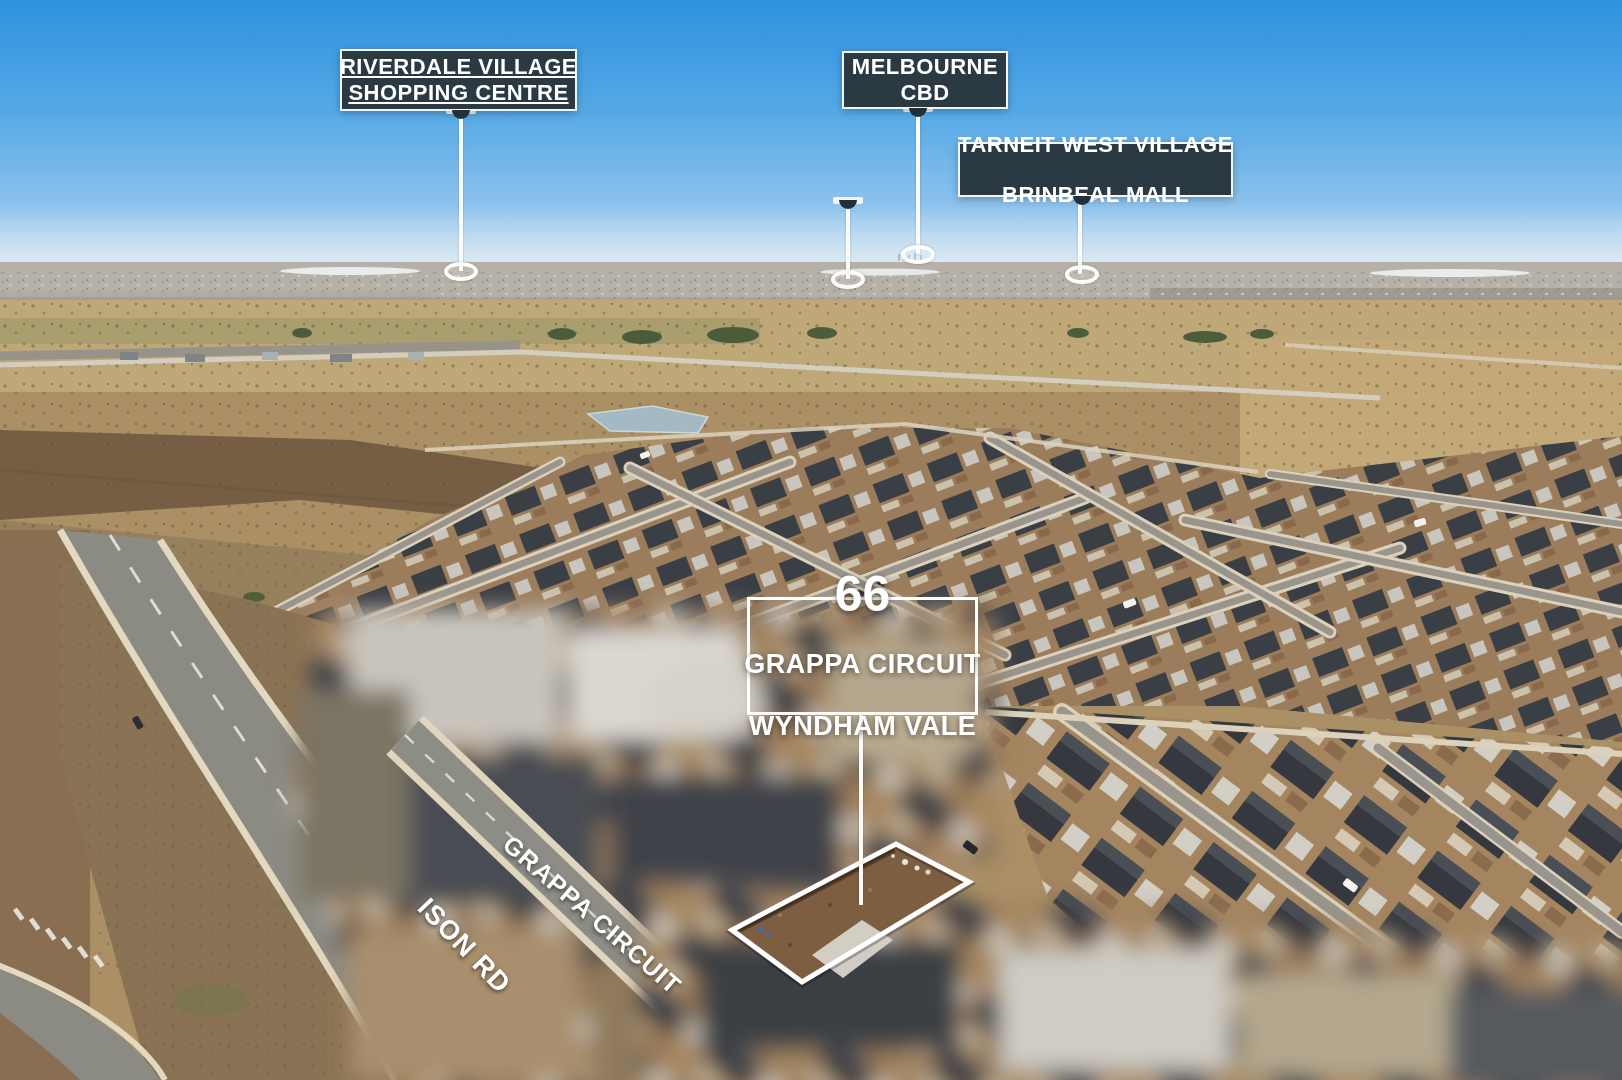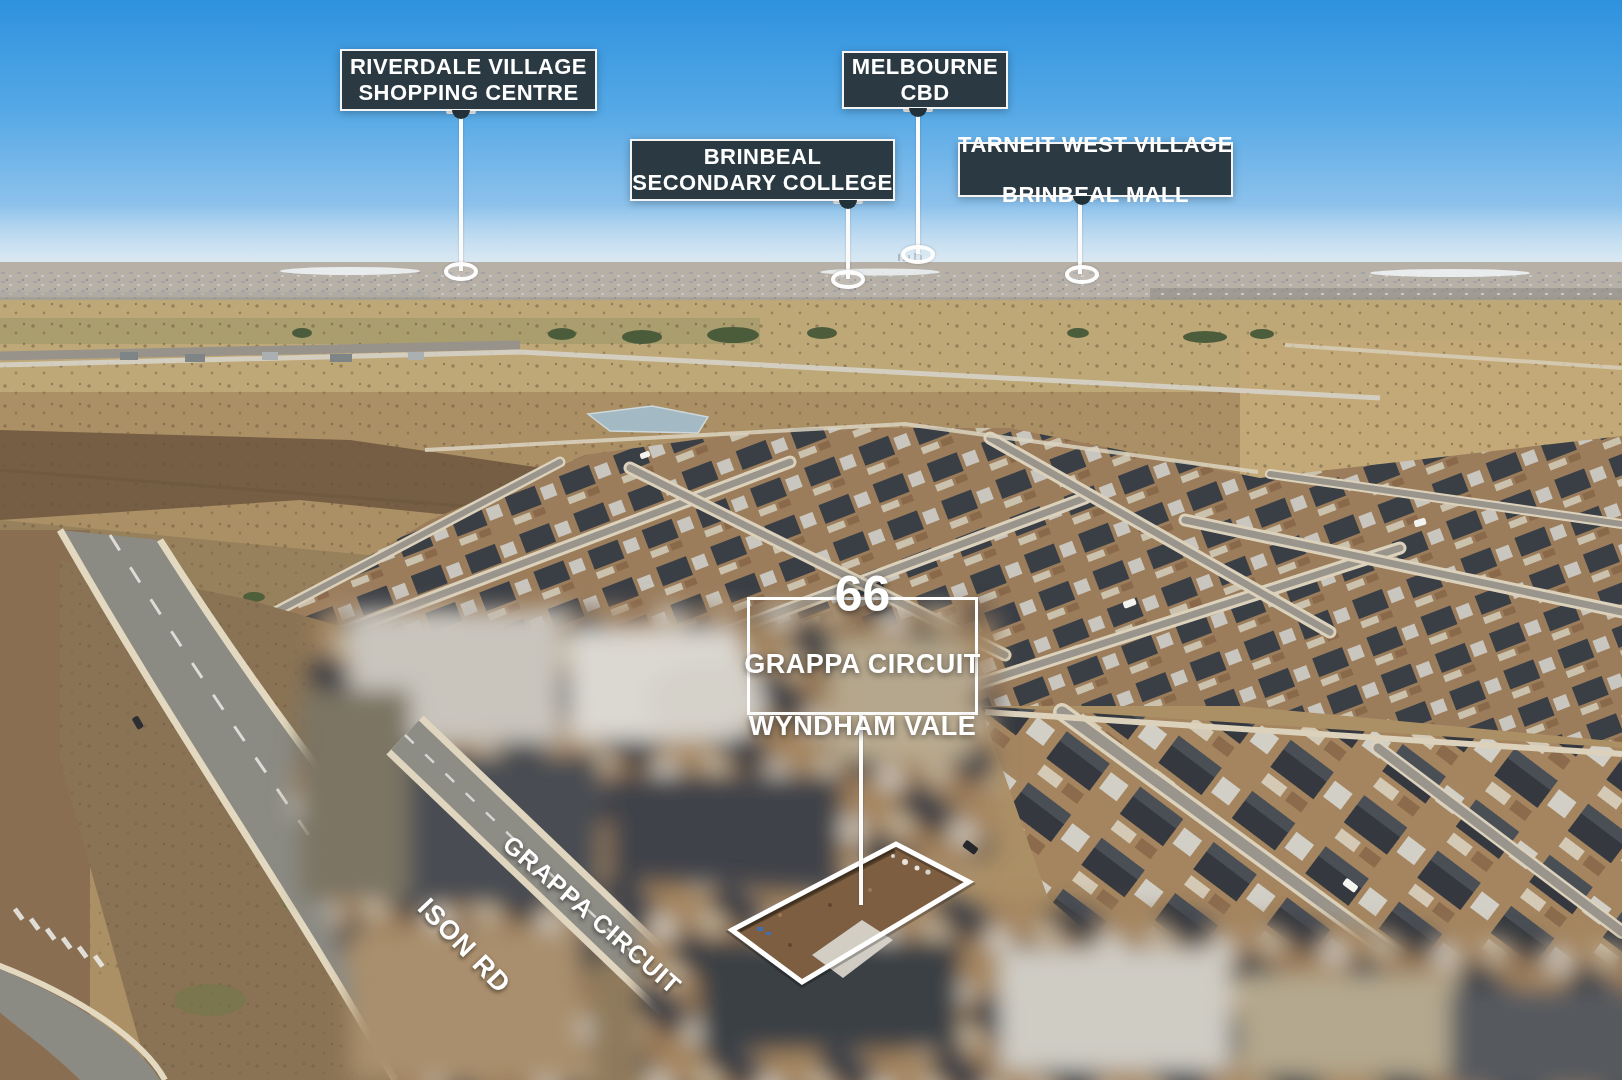--- a/index.html
+++ b/index.html
@@ -275,42 +275,38 @@
       <rect x="963" y="843" width="15" height="8" rx="2" fill="#26282b" transform="rotate(37 970 847)"></rect>
       <rect x="132" y="719" width="13" height="7" rx="2" fill="#2c2e31" transform="rotate(60 138 722)"></rect>
       <rect x="640" y="452" width="10" height="6" rx="2" fill="#f2f2ef" transform="rotate(-20 645 455)"></rect>
     </g>
   </svg>
 
   <div class="stem" style="left:459px;top:114px;height:157px;"></div>
   <div class="ring" style="left:444px;top:262px;"></div>
   <div class="tab" style="left:446px;top:107px;"></div>
   <div class="notch" style="left:452px;top:110px;"></div>
-  <div class="sign" style="left:340px;top:49px;width:257px;height:62px;">
+  <div class="sign" style="left:340px;top:49px;width:237px;height:62px;text-decoration:underline;">
     <span>RIVERDALE VILLAGE</span>
     <span>SHOPPING CENTRE</span>
   </div>
 
   <div class="stem" style="left:916px;top:112px;height:142px;"></div>
   <div class="ring" style="left:901px;top:245px;"></div>
   <div class="tab" style="left:903px;top:105px;"></div>
   <div class="notch" style="left:909px;top:108px;"></div>
   <div class="sign" style="left:842px;top:51px;width:166px;height:58px;">
     <span>MELBOURNE</span>
     <span>CBD</span>
   </div>
 
   <div class="stem" style="left:846px;top:204px;height:75px;"></div>
   <div class="ring" style="left:831px;top:270px;"></div>
   <div class="tab" style="left:833px;top:197px;"></div>
   <div class="notch" style="left:839px;top:200px;"></div>
-  <div class="sign" style="left:630px;top:139px;width:265px;height:62px;">
-    <span>BRINBEAL</span>
-    <span>SECONDARY COLLEGE</span>
-  </div>
 
   <div class="stem" style="left:1078px;top:200px;height:74px;"></div>
   <div class="ring" style="left:1065px;top:265px;"></div>
   <div class="tab" style="left:1067px;top:193px;"></div>
   <div class="notch" style="left:1073px;top:196px;"></div>
   <div class="sign" style="left:958px;top:142px;width:275px;height:55px;gap:24px;">
     <span>TARNEIT WEST VILLAGE</span>
     <span>BRINBEAL MALL</span>
   </div>
 

